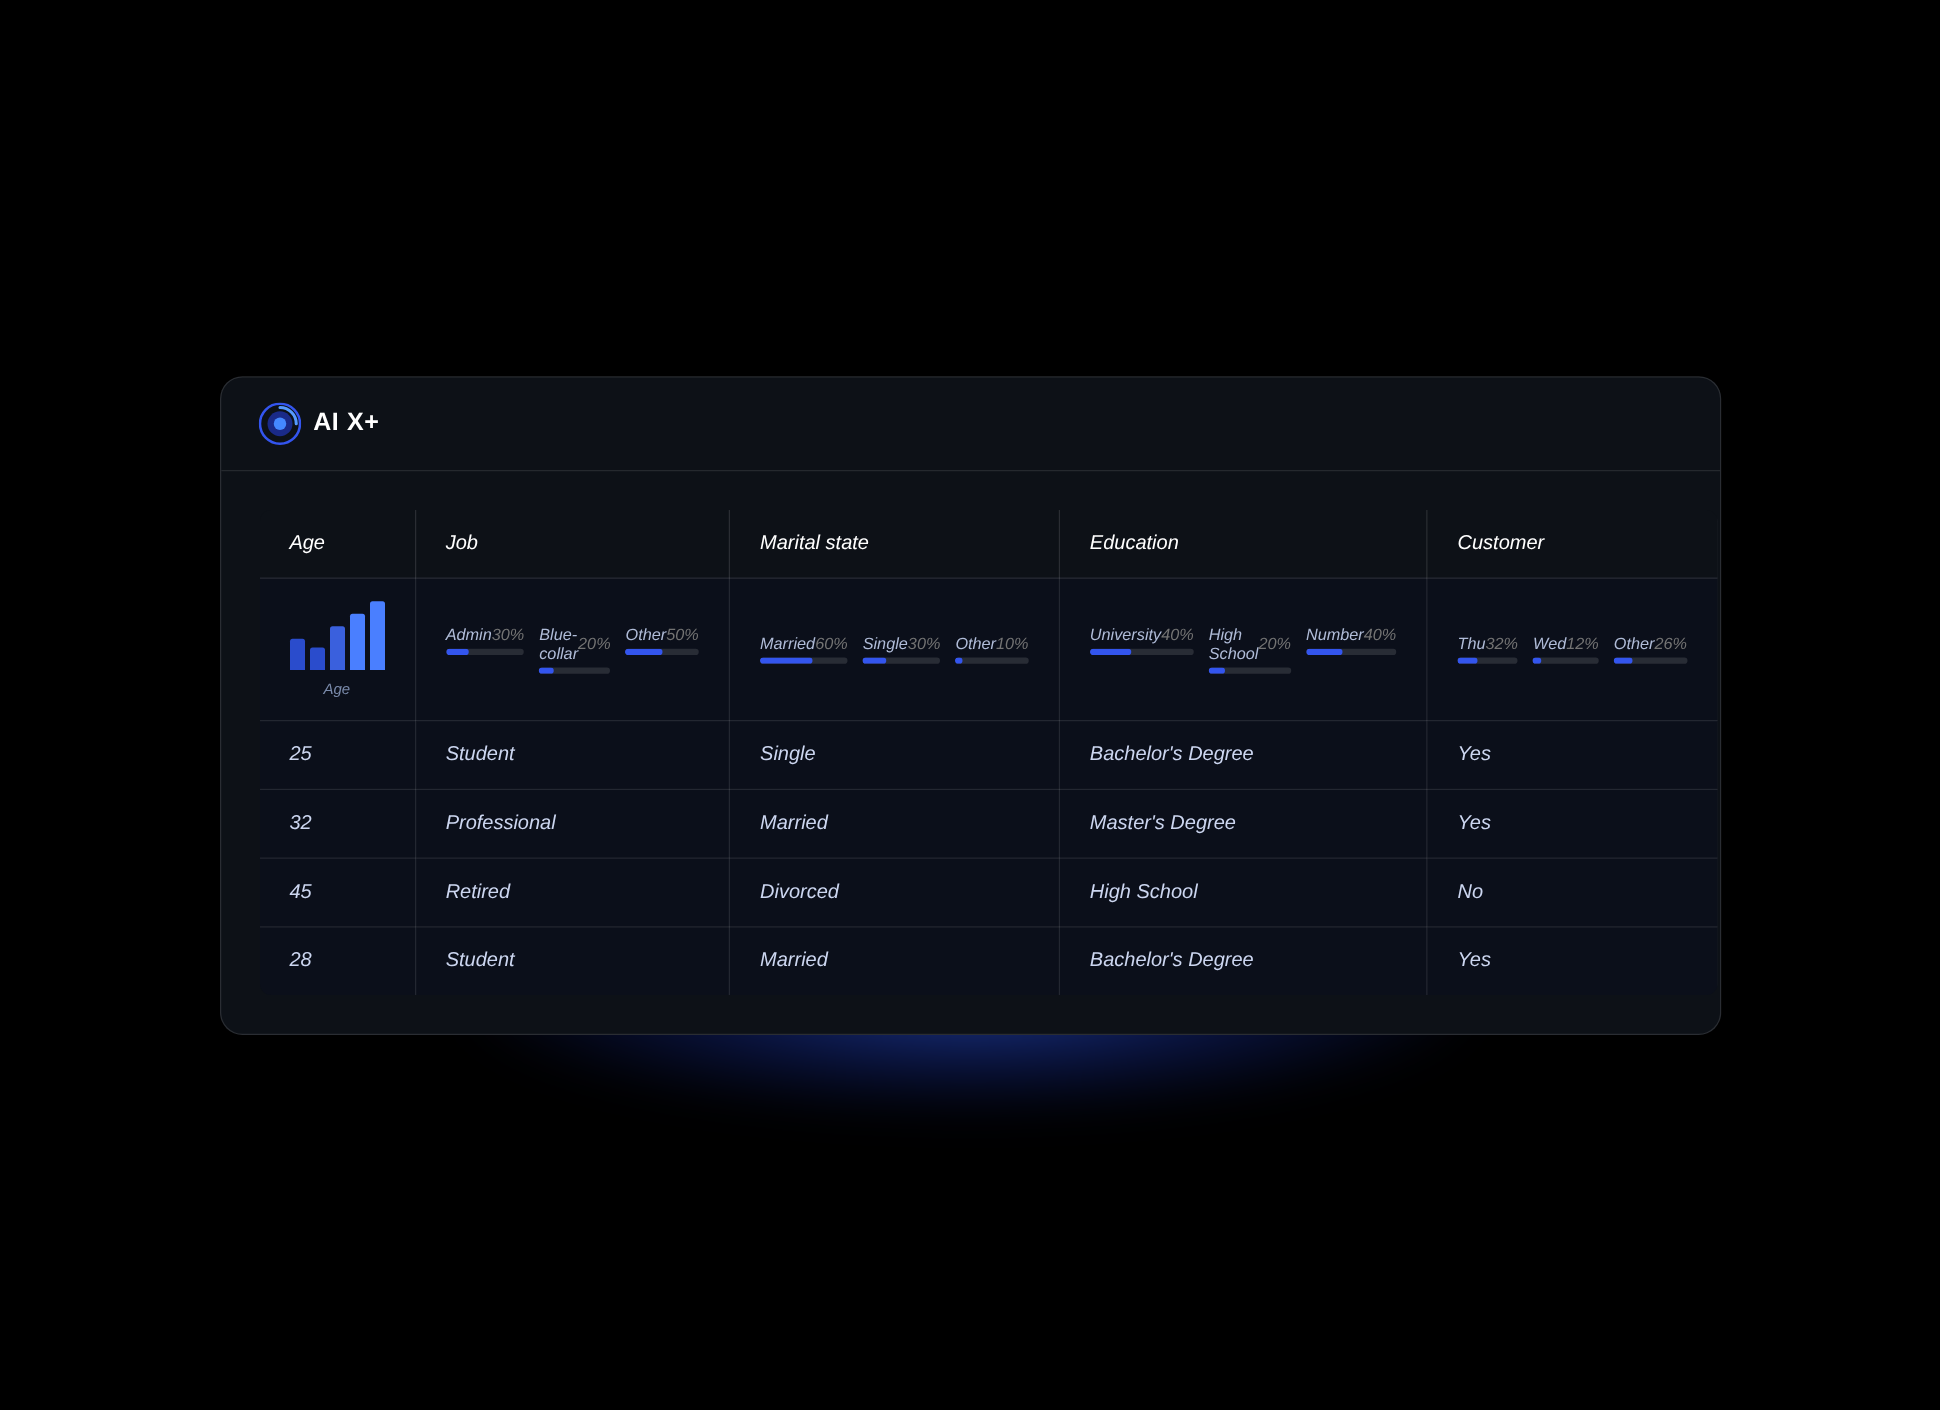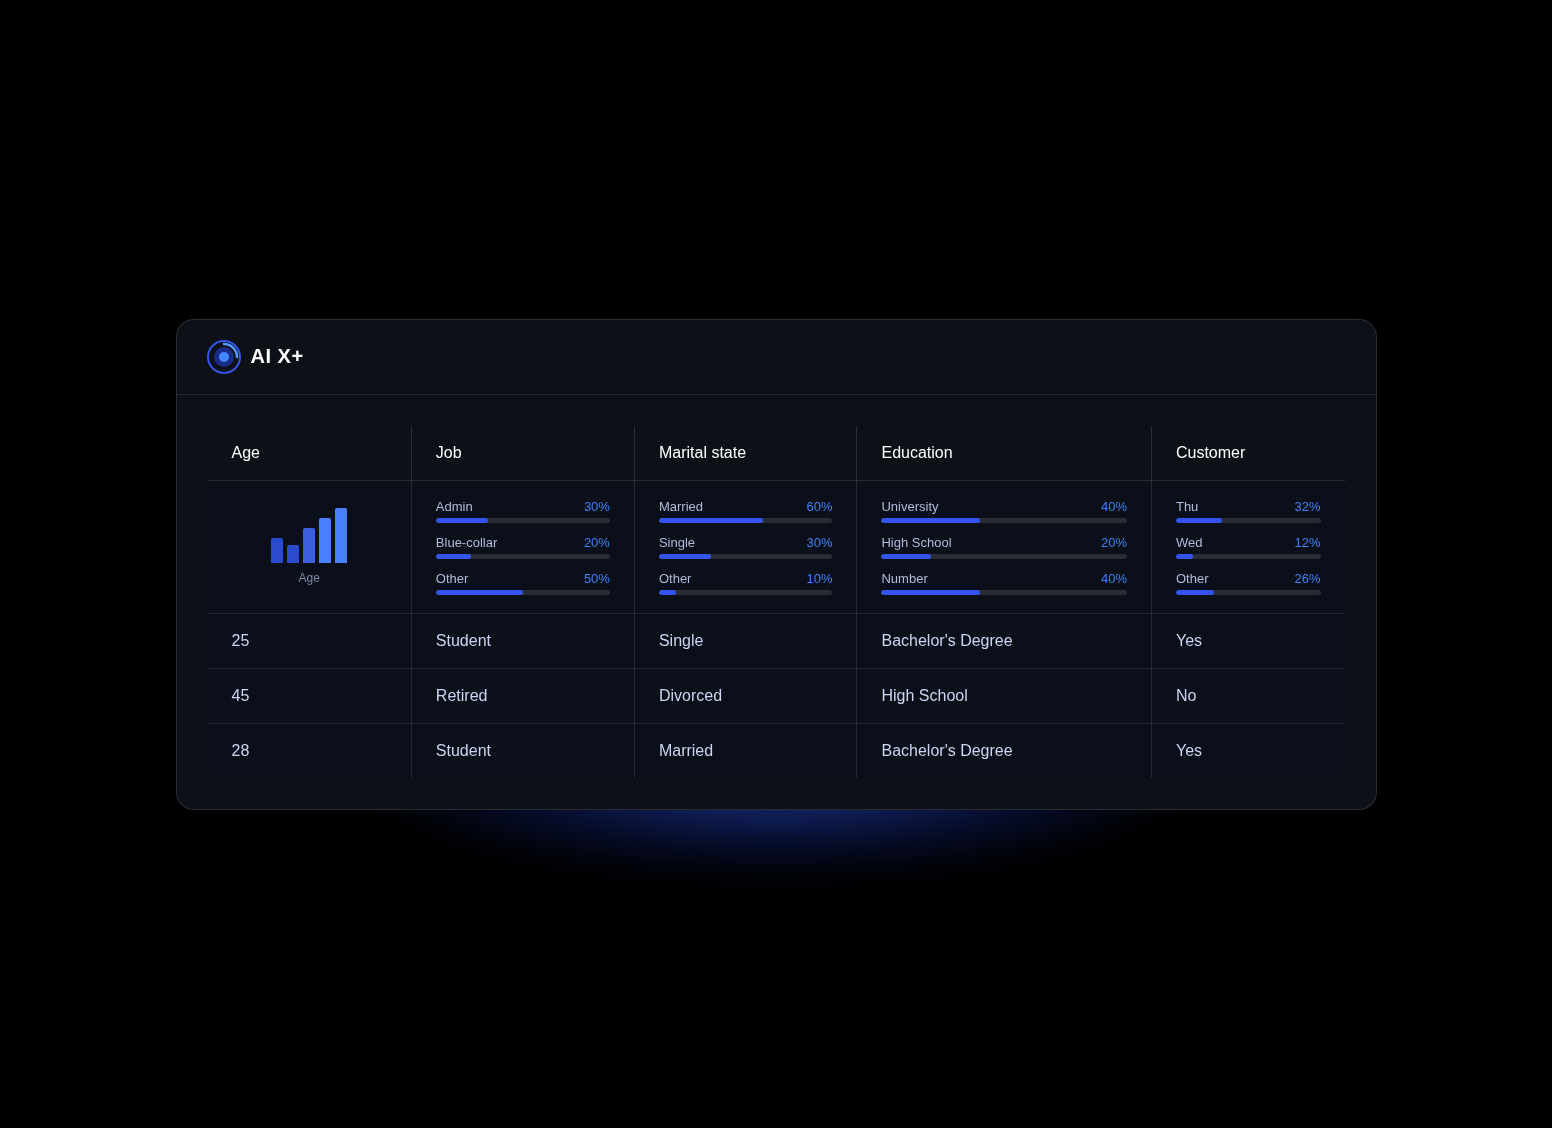--- a/index.html
+++ b/index.html
@@ -55,20 +55,21 @@
 
     .app-title {
       color: #fff;
       font-size: 20px;
       font-weight: 600;
       letter-spacing: 0.5px;
     }
 
     .main-content {
       padding: 30px;
+      font-style: italic;
     }
 
     .data-table {
       width: 100%;
       border-collapse: collapse;
       border: 1px solid rgba(255,255,255,0.12);
       border-radius: 10px;
       overflow: hidden;
     }
 
@@ -127,21 +128,21 @@
 
     .age-label {
       color: #7a8aaa;
       font-size: 12px;
       text-align: center;
     }
 
     
     .stat-row {
       display: flex;
-      flex-direction: column;
+      flex-direction: row;
       gap: 12px;
     }
 
     .stat-item {
       display: flex;
       flex-direction: column;
       gap: 4px;
     }
 
     .stat-label-row {
@@ -149,21 +150,21 @@
       justify-content: space-between;
       align-items: center;
     }
 
     .stat-label {
       color: #b0bcd8;
       font-size: 13px;
     }
 
     .stat-pct {
-      color: #3b82f6;
+      color: #737373;
       font-size: 13px;
     }
 
     .progress-track {
       height: 5px;
       background: rgba(255,255,255,0.12);
       border-radius: 3px;
       overflow: hidden;
       width: 100%;
     }
@@ -347,20 +348,27 @@
       </div>
                 </div>
             </td>
           </tr>
 
         <tr>
       <td>25</td>
       <td>Student</td>
       <td>Single</td>
       <td>Bachelor's Degree</td>
+      <td>Yes</td>
+    </tr>
+            <tr>
+      <td>32</td>
+      <td>Professional</td>
+      <td>Married</td>
+      <td>Master's Degree</td>
       <td>Yes</td>
     </tr>
             <tr>
       <td>45</td>
       <td>Retired</td>
       <td>Divorced</td>
       <td>High School</td>
       <td>No</td>
     </tr>
             <tr>

